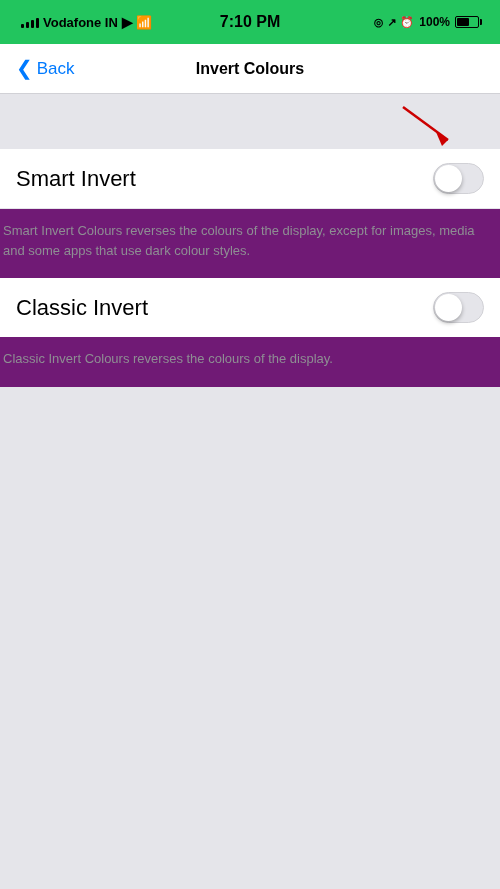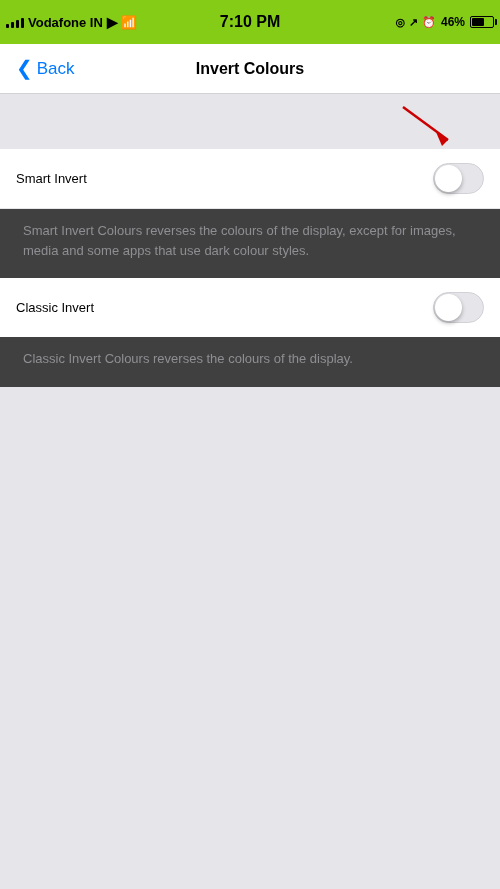--- a/index.html
+++ b/index.html
@@ -8,26 +8,26 @@
     body {
       width: 500px;
       min-height: 889px;
       background: #e5e5ea;
       font-family: -apple-system, 'Helvetica Neue', Arial, sans-serif;
       overflow-x: hidden;
     }
 
     
     .status-bar {
-      background: #84cc16;
+      background: #22c55e;
       height: 44px;
       display: flex;
       align-items: center;
       justify-content: space-between;
-      padding: 0 6px;
+      padding: 0 21px;
       font-size: 14px;
       font-weight: 600;
     }
     .status-left {
       display: flex;
       align-items: center;
       gap: 4px;
       font-size: 13px;
       font-weight: 600;
     }
@@ -153,27 +153,27 @@
     }
     .setting-row {
       display: flex;
       align-items: center;
       justify-content: space-between;
       padding: 14px 16px;
       background: #fff;
       border-bottom: 1px solid #e5e5ea;
     }
     .setting-label {
-      font-size: 13px;
+      font-size: 22px;
       color: #000;
       font-weight: 400;
     }
     .description-block {
-      background: #404040;
-      padding: 12px 23px 18px;
+      background: #701a75;
+      padding: 12px 3px 18px;
       font-size: 13px;
       color: #8e8e93;
       line-height: 1.5;
     }
 
     
     .toggle {
       width: 51px;
       height: 31px;
       background: #e5e5ea;
@@ -215,21 +215,21 @@
     <span class="wifi-icon">▶</span>
     📶
   </div>
   <div class="status-center">7:10 PM</div>
   <div class="status-right">
     <div class="status-icons">
       <span>◎</span>
       <span>↗</span>
       <span>⏰</span>
     </div>
-    <span>46%</span>
+    <span>100%</span>
     <div class="battery-container">
       <div class="battery">
         <div class="battery-fill"></div>
       </div>
     </div>
   </div>
 </div>
 
 <div class="nav-bar">
   <button class="back-button">

